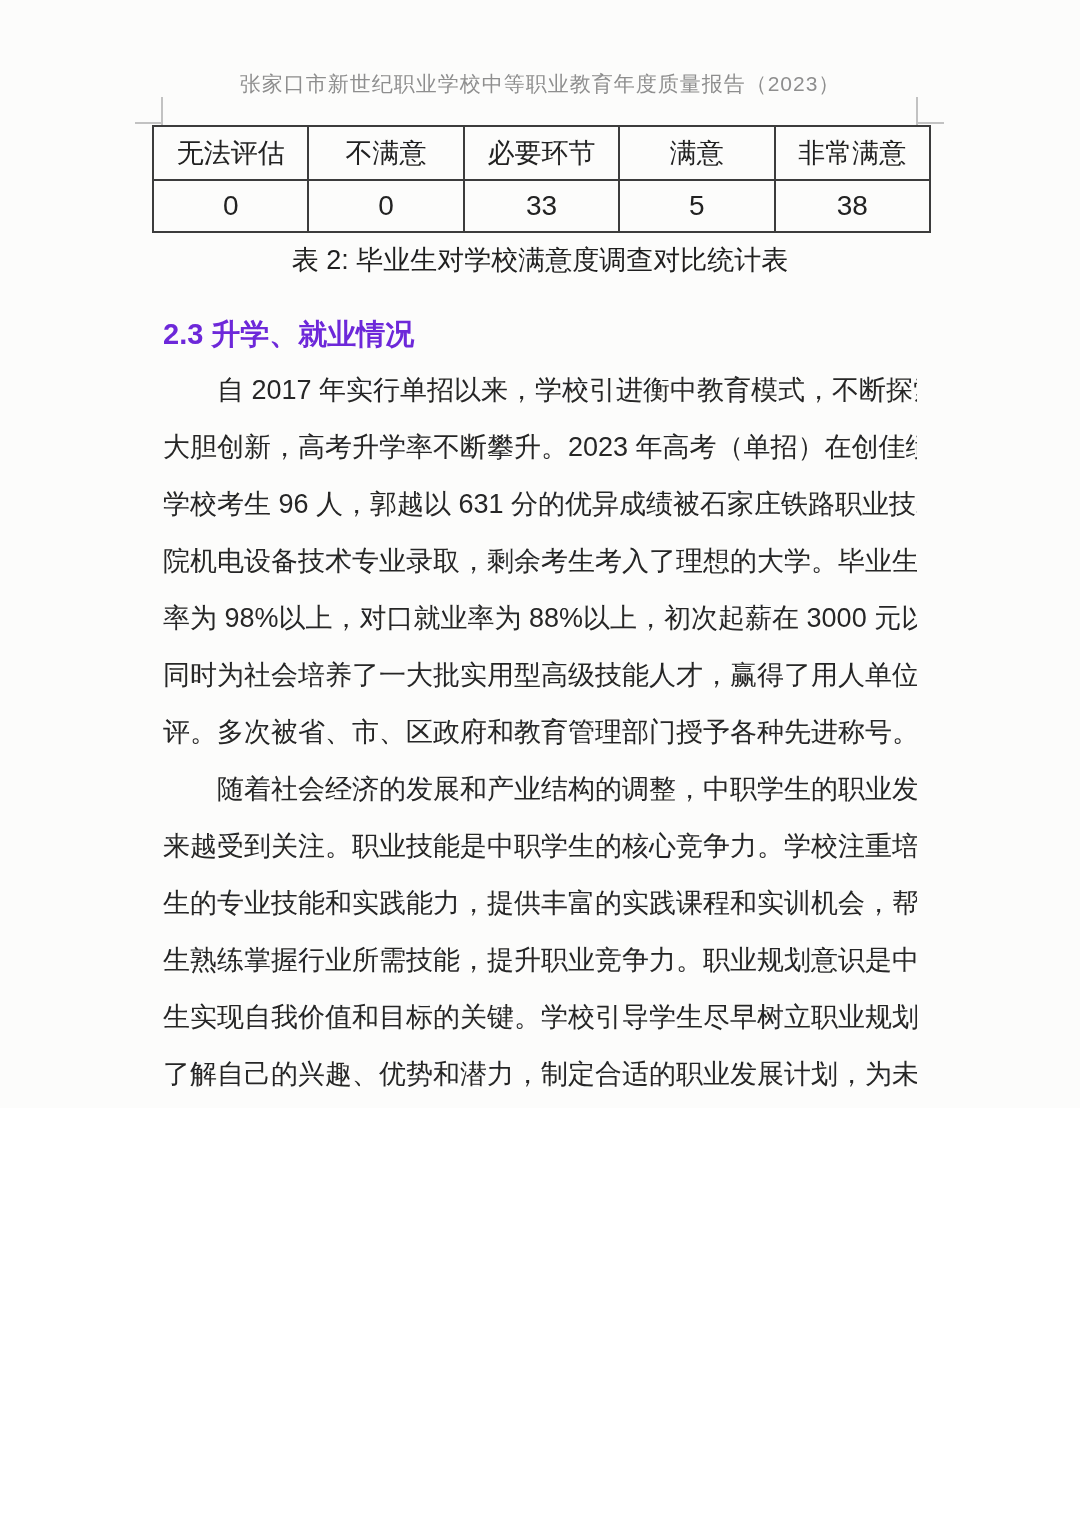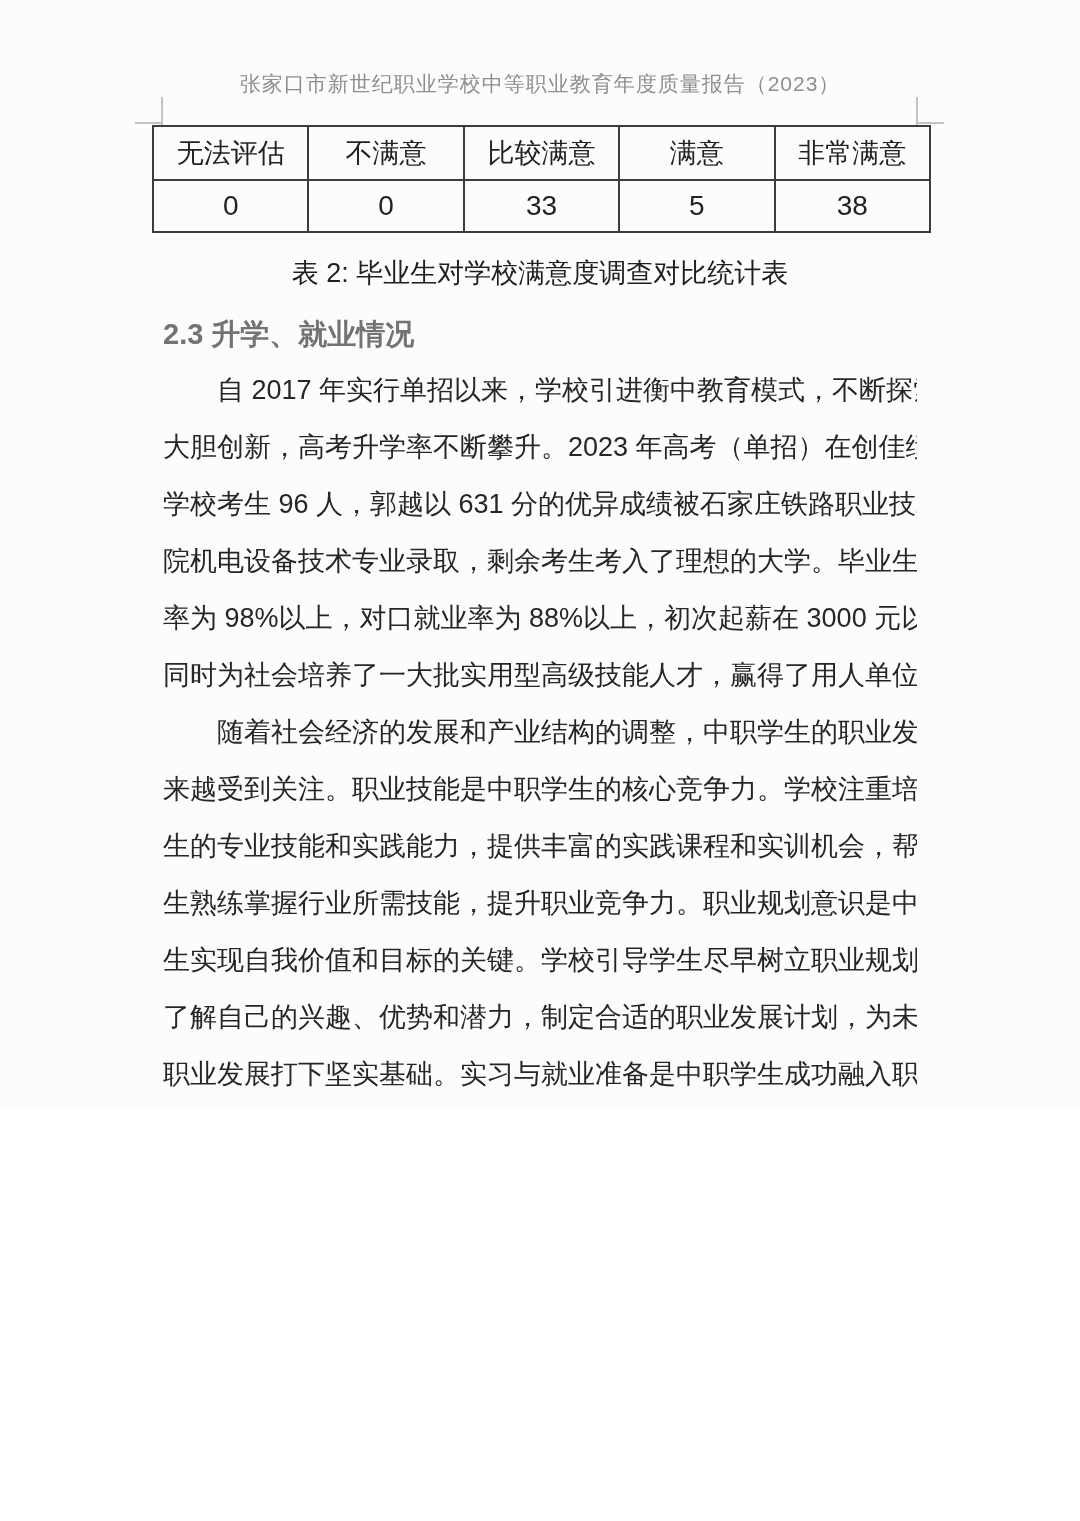--- a/index.html
+++ b/index.html
@@ -43,36 +43,36 @@
     text-align: center;
     vertical-align: middle;
     color: #222222;
     padding: 0;
   }
   .survey-table td.th { height: 52px; font-size: 27px; }
   .survey-table td.tv { height: 50px; font-size: 28px; }
 
   .caption {
     position: absolute;
-    top: 255px; left: 163px; width: 754px;
+    top: 242px; left: 163px; width: 754px;
     text-align: center;
     font-size: 27px;
     color: #1f1f1f;
   }
   .content {
     position: absolute;
     top: 306px; left: 163px; width: 754px;
     color: #262626;
   }
   .section-heading {
     font-size: 29px;
     font-weight: 700;
     line-height: 56px;
     height: 56px;
-    color: #737373;
+    color: #6d28d9;
   }
   .para-line {
     font-size: 27px;
     line-height: 57px;
     height: 57px;
     text-align: justify;
     text-align-last: justify;
     overflow: hidden;
     white-space: nowrap;
   }
@@ -107,21 +107,21 @@
   <div class="crop crop-bl-h"></div>
   <div class="crop crop-bl-v"></div>
   <div class="crop crop-br-h"></div>
   <div class="crop crop-br-v"></div>
 
   <table class="survey-table">
     <tbody>
       <tr>
           <td class="th">无法评估</td>
           <td class="th">不满意</td>
-          <td class="th">比较满意</td>
+          <td class="th">必要环节</td>
           <td class="th">满意</td>
           <td class="th">非常满意</td>
         </tr>
       <tr>
           <td class="tv">0</td>
           <td class="tv">0</td>
           <td class="tv">33</td>
           <td class="tv">5</td>
           <td class="tv">38</td>
         </tr>
@@ -131,20 +131,21 @@
   <div class="caption">表 2: 毕业生对学校满意度调查对比统计表</div>
 
   <div class="content">
       <div class="section-heading">2.3 升学、就业情况</div>
       <div class="para-line first">自 2017 年实行单招以来，学校引进衡中教育模式，不断探索，</div>
       <div class="para-line">大胆创新，高考升学率不断攀升。2023 年高考（单招）在创佳绩，</div>
       <div class="para-line">学校考生 96 人，郭越以 631 分的优异成绩被石家庄铁路职业技术学</div>
       <div class="para-line">院机电设备技术专业录取，剩余考生考入了理想的大学。毕业生就业</div>
       <div class="para-line">率为 98%以上，对口就业率为 88%以上，初次起薪在 3000 元以上，</div>
       <div class="para-line">同时为社会培养了一大批实用型高级技能人才，赢得了用人单位的好</div>
+      <div class="para-line short">评。多次被省、市、区政府和教育管理部门授予各种先进称号。</div>
       <div class="para-line first">随着社会经济的发展和产业结构的调整，中职学生的职业发展越</div>
       <div class="para-line">来越受到关注。职业技能是中职学生的核心竞争力。学校注重培养学</div>
       <div class="para-line">生的专业技能和实践能力，提供丰富的实践课程和实训机会，帮助学</div>
       <div class="para-line">生熟练掌握行业所需技能，提升职业竞争力。职业规划意识是中职学</div>
       <div class="para-line">生实现自我价值和目标的关键。学校引导学生尽早树立职业规划意识，</div>
       <div class="para-line">了解自己的兴趣、优势和潜力，制定合适的职业发展计划，为未来的</div>
       <div class="para-line">职业发展打下坚实基础。实习与就业准备是中职学生成功融入职场的</div>
       <div class="para-line">必要环节。学校积极开展实习推荐和就业指导工作，帮助学生了解市</div>
       <div class="para-line">场需求和就业形势，提高求职技巧和面试能力，为顺利就业做好充分</div>
       <div class="para-line">准备。创业思维与能力是中职学生实现自我价值和事业发展的重要途</div>

